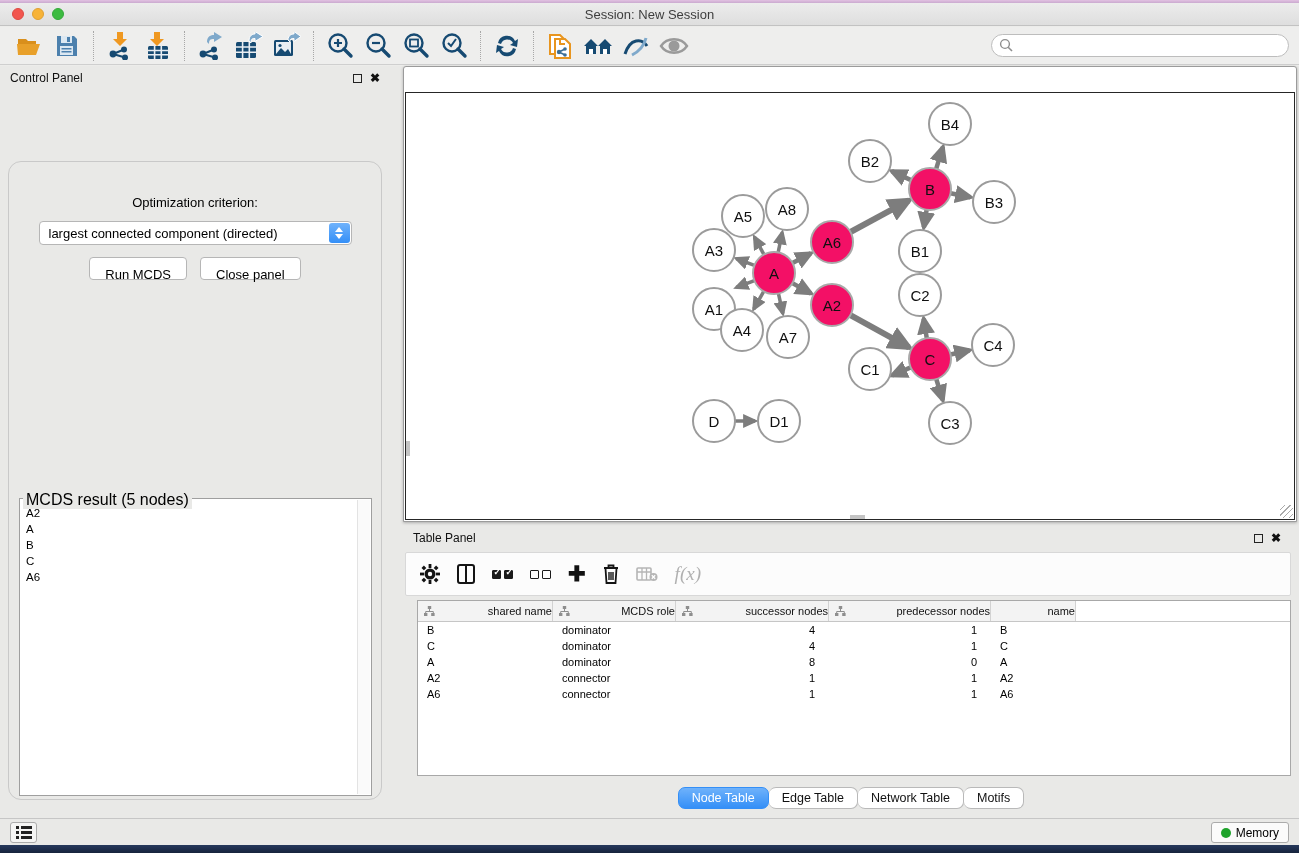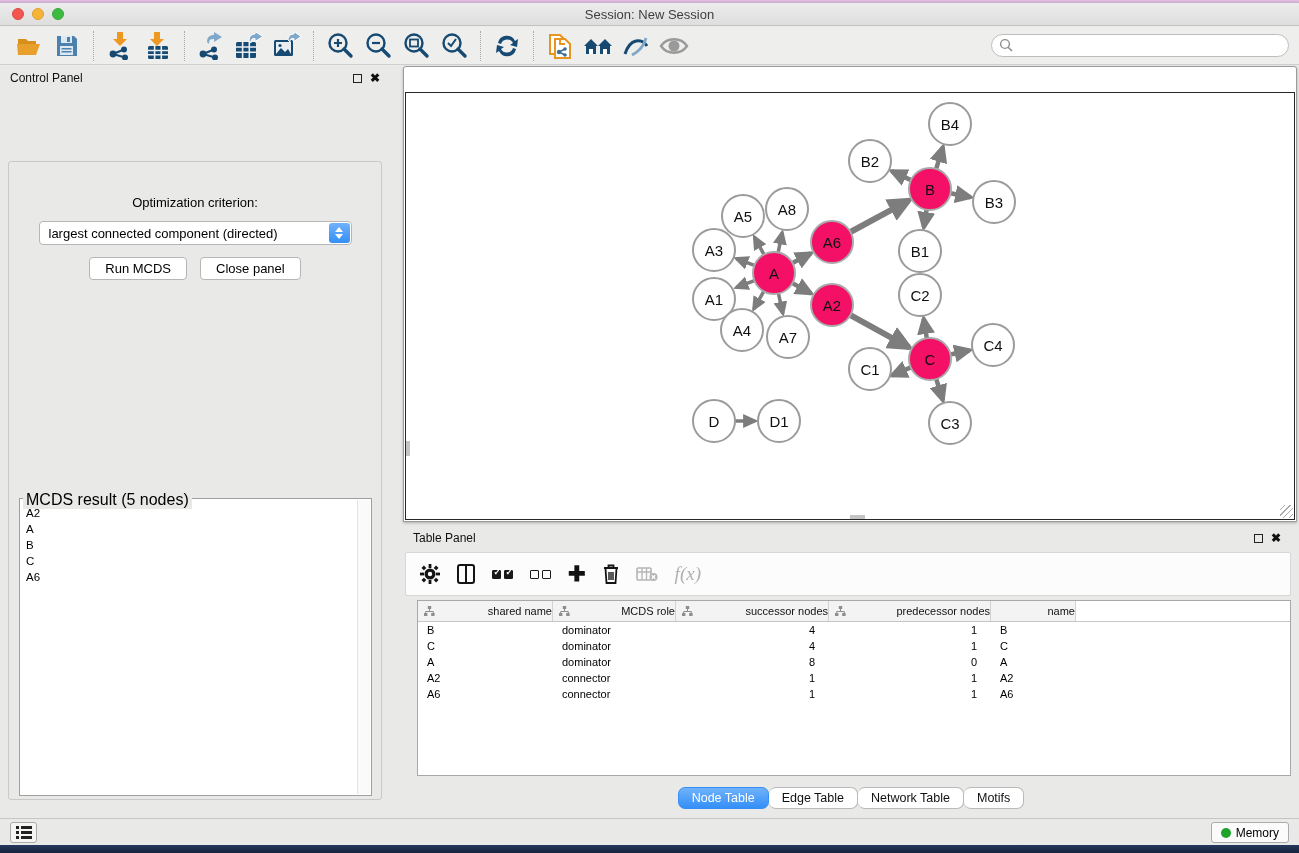--- a/index.html
+++ b/index.html
@@ -31,30 +31,30 @@
   .panel-head { height:24px; display:flex; align-items:center; padding:0 10px; }
   .panel-title { font-size:12px; color:#111; }
   .panel-icons { margin-left:auto; display:flex; gap:8px; align-items:center; }
   .float-ic { width:9px; height:9px; border:1.5px solid #222; display:inline-block; }
   .close-ic { font-size:12px; font-weight:bold; color:#111; line-height:10px; }
   .cp-tabs { position:relative; z-index:2; display:flex; justify-content:center; margin-top:6px; }
   .seg { height:22px; line-height:20px; padding:0 13px; font-size:12.5px; background:#fff; border:1px solid #b9b9b9; border-left-width:0; color:#111; }
   .seg:first-child { border-left-width:1px; border-radius:4px 0 0 4px; }
   .seg:last-child { border-radius:0 4px 4px 0; }
   .seg.active { background:linear-gradient(#6fb2fb,#348ff7); border-color:#348ff7; color:#fff; }
-  .cp-pane { position:absolute; left:8px; right:8px; top:106px; bottom:18px; border:1px solid #c9c9c9; border-radius:3px; background:#e9e9e7; margin-top:-11px; padding-top:11px; }
+  .cp-pane { position:absolute; left:8px; right:8px; top:106px; bottom:18px; border:1px solid #c9c9c9; border-radius:13px; background:#e9e9e7; margin-top:-11px; padding-top:11px; }
   .crit-label { text-align:center; font-size:13px; color:#000; margin-top:22px; }
   .select-row { display:flex; justify-content:center; margin-top:11px; }
   .selectbox { width:313px; height:24px; background:#fff; border:1px solid #b6b6b6; border-radius:4px; display:flex; align-items:center; position:relative; }
   .selectbox .val { font-size:13px; padding-left:9px; color:#000; }
   .spin { position:absolute; right:1px; top:1px; width:21px; height:20px; border-radius:3px; background:linear-gradient(#6fb2fb,#348ff7); display:flex; flex-direction:column; align-items:center; justify-content:center; gap:2px; }
   .tri-up { width:0; height:0; border-left:4px solid transparent; border-right:4px solid transparent; border-bottom:5px solid #fff; }
   .tri-dn { width:0; height:0; border-left:4px solid transparent; border-right:4px solid transparent; border-top:5px solid #fff; }
   .btn-row { display:flex; justify-content:center; gap:13px; margin-top:12px; }
-  .pushbtn { height:23px; line-height:21px; padding:0 15px; background:#fff; border:1px solid #b6b6b6; border-radius:4px; font-size:13px; color:#000; }
+  .pushbtn { height:23px; line-height:21px; padding:6px 15px; background:#fff; border:1px solid #b6b6b6; border-radius:4px; font-size:13px; color:#000; }
   .result-box { position:absolute; left:10px; right:9px; top:336px; bottom:3px; border:1px solid #9f9f9f; background:#fff; }
   .result-legend { position:absolute; top:-8px; left:3px; font-size:16px; color:#000; background:#e9e9e7; padding:0 3px; }
   .result-list { position:absolute; inset:1px 14px 1px 1px; padding:5px 5px; font-size:11.5px; line-height:16px; color:#000; overflow:hidden; }
   .result-scroll { position:absolute; top:1px; bottom:1px; right:1px; width:13px; background:#fafafa; border-left:1px solid #e3e3e3; }
 
   
   .right-area { position:absolute; left:390px; right:0; top:0; bottom:0; background:#e9e9e7; }
 
   
   .net-window { position:absolute; left:13px; right:2px; top:0; height:456px; border:1px solid #9b9b9b; border-radius:3px 3px 0 0; background:#fff; box-shadow:0 1px 3px rgba(0,0,0,.25); }
@@ -334,21 +334,21 @@
               <div class="gnode" style="left: 522px; top: 9px;">B4</div>
               <div class="gnode" style="left: 442px; top: 46px;">B2</div>
               <div class="gnode hl" style="left: 502px; top: 74px;">B</div>
               <div class="gnode" style="left: 566px; top: 87px;">B3</div>
               <div class="gnode" style="left: 315px; top: 101px;">A5</div>
               <div class="gnode" style="left: 359px; top: 94px;">A8</div>
               <div class="gnode hl" style="left: 404px; top: 127px;">A6</div>
               <div class="gnode" style="left: 286px; top: 135px;">A3</div>
               <div class="gnode" style="left: 492px; top: 136px;">B1</div>
               <div class="gnode hl" style="left: 346px; top: 158px;">A</div>
-              <div class="gnode" style="left: 286px; top: 184px;">A1</div>
+              <div class="gnode" style="left: 286px; top: 194px;">A1</div>
               <div class="gnode" style="left: 492px; top: 180px;">C2</div>
               <div class="gnode hl" style="left: 404px; top: 190px;">A2</div>
               <div class="gnode" style="left: 314px; top: 215px;">A4</div>
               <div class="gnode" style="left: 360px; top: 222px;">A7</div>
               <div class="gnode hl" style="left: 502px; top: 244px;">C</div>
               <div class="gnode" style="left: 565px; top: 230px;">C4</div>
               <div class="gnode" style="left: 442px; top: 254px;">C1</div>
               <div class="gnode" style="left: 522px; top: 308px;">C3</div>
               <div class="gnode" style="left: 286px; top: 306px;">D</div>
               <div class="gnode" style="left: 351px; top: 306px;">D1</div>

